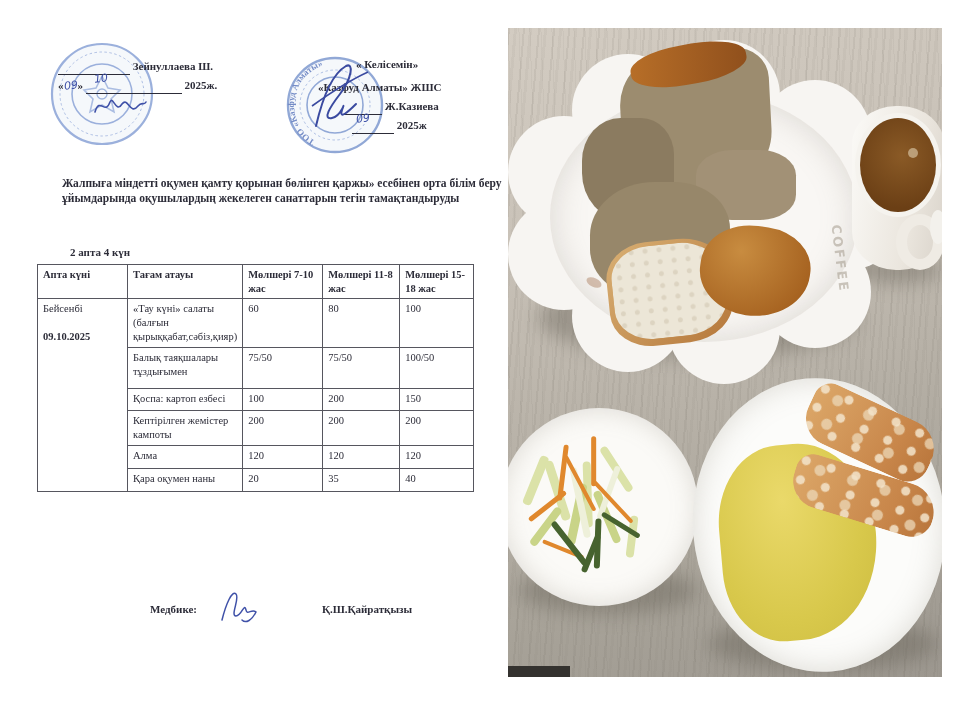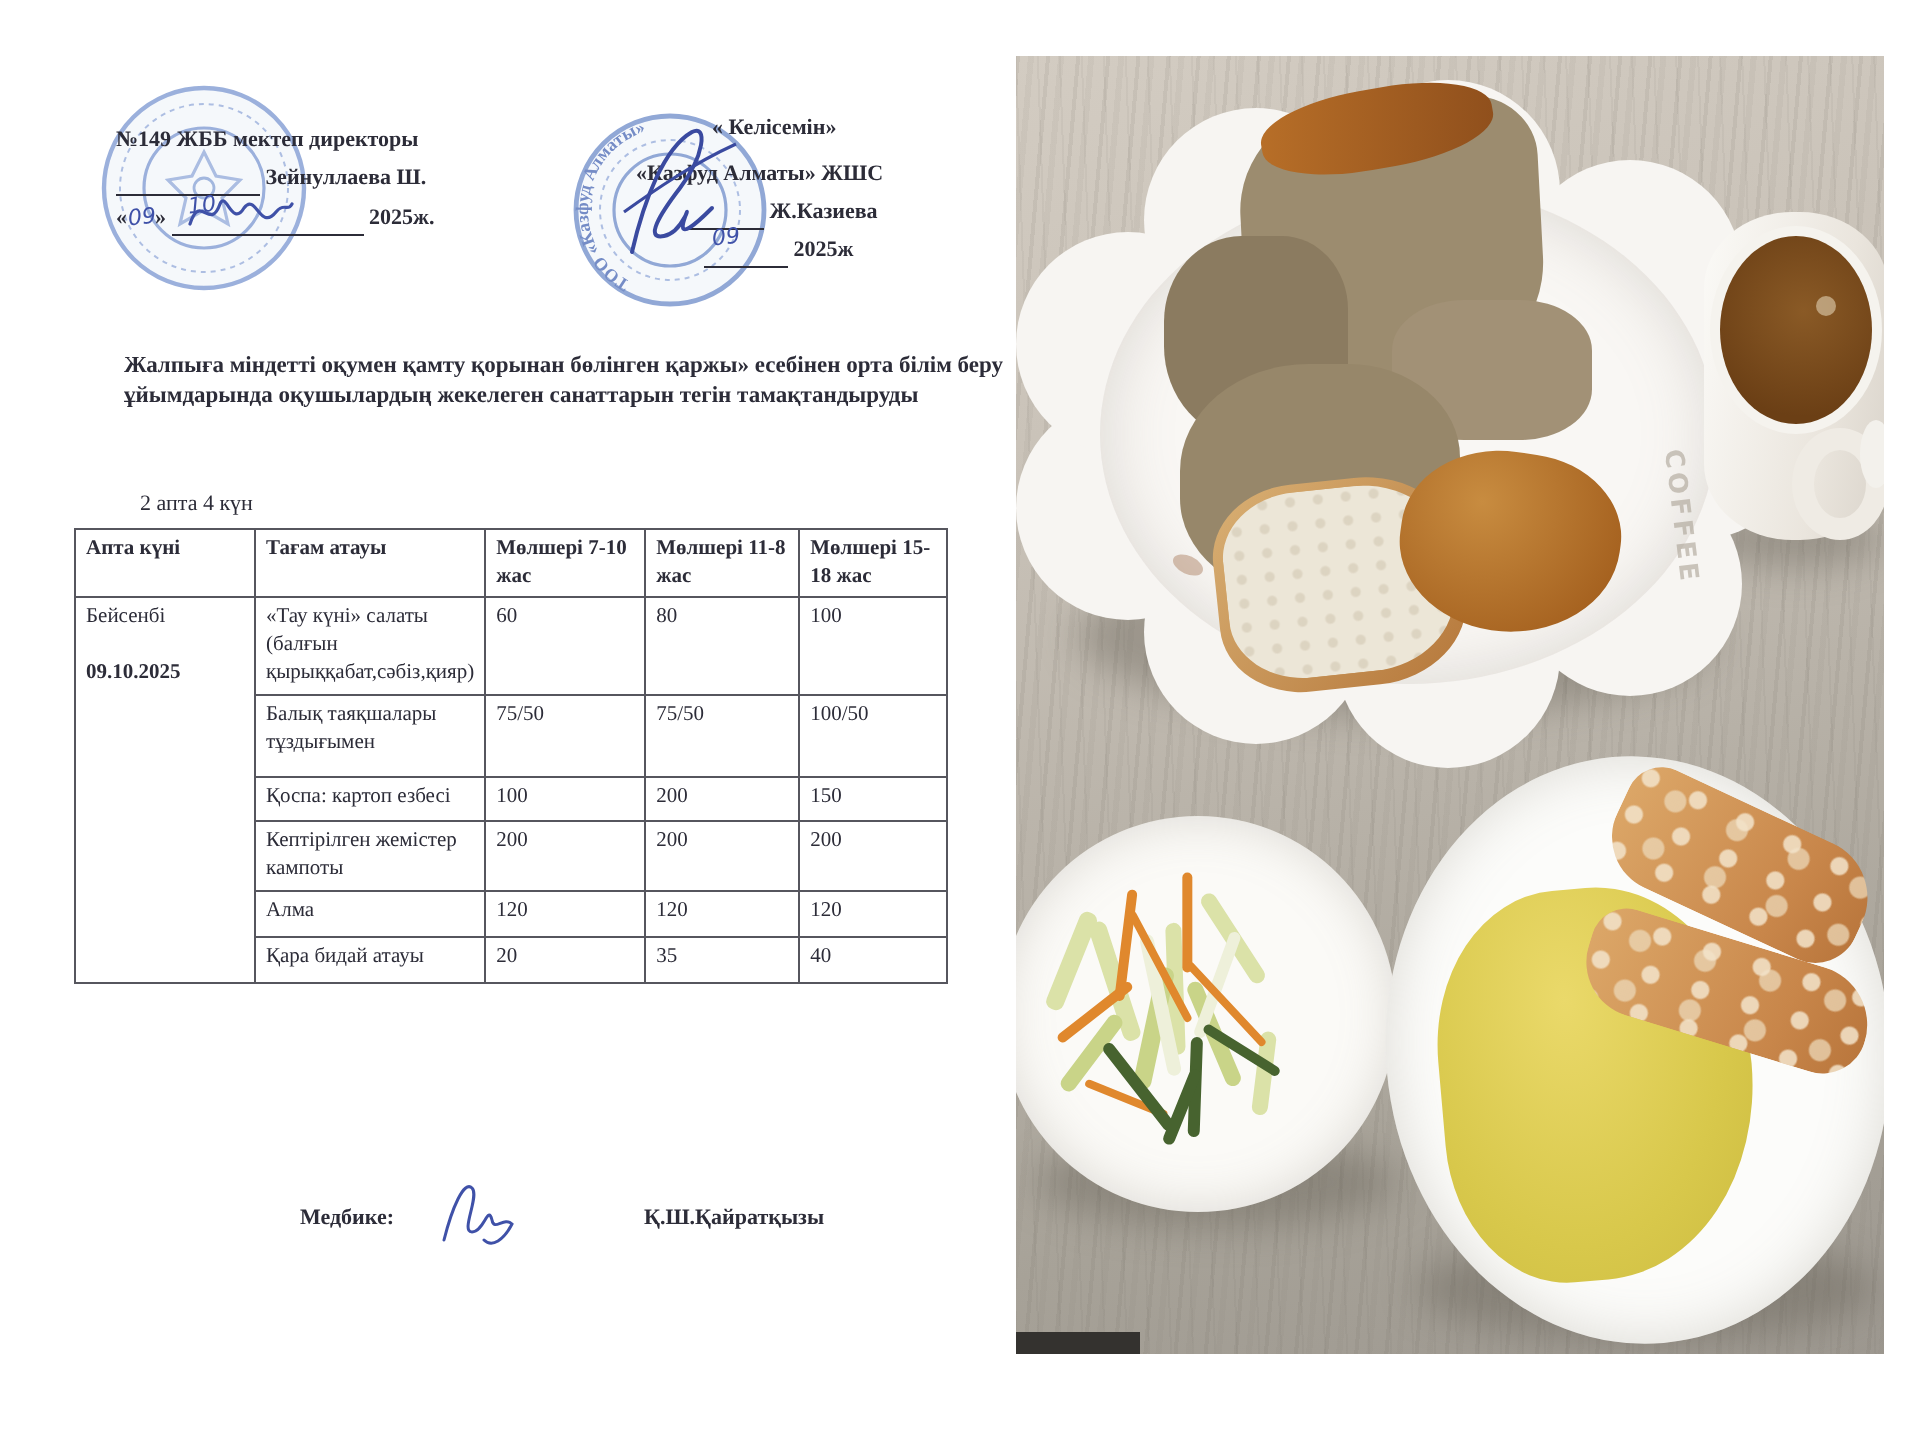--- a/index.html
+++ b/index.html
@@ -11,21 +11,21 @@
   .appr{position:absolute;z-index:2;font-size:11px;font-weight:700;line-height:1.55;}
   .appr-left{left:58px;top:56px;width:230px;}
   .appr-right{left:300px;top:56px;width:180px;}
   .uline{display:inline-block;border-bottom:1px solid #2c2c38;height:11px;vertical-align:bottom;position:relative;}
   .hand{font-family:"DejaVu Sans", sans-serif;font-style:italic;color:#3f51a8;font-size:11px;
         display:inline-block;transform:rotate(-6deg);font-weight:400;}
   .sig-svg{position:absolute;z-index:3;}
   .intro{position:absolute;left:62px;top:176px;width:430px;z-index:2;
          font-size:11.5px;font-weight:700;line-height:14.8px;}
   .intro div{white-space:pre;}
-  .week{position:absolute;left:70px;top:246px;font-size:11px;font-weight:400;z-index:2;}
+  .week{position:absolute;left:70px;top:246px;font-size:11px;font-weight:700;z-index:2;}
   table.menu{position:absolute;left:37px;top:264px;border-collapse:collapse;z-index:2;
              font-size:10.5px;color:#2c2c38;table-layout:fixed;}
   table.menu td{border:1px solid #56565e;padding:3px 5px;vertical-align:top;line-height:1.3;}
   table.menu td.hdr{font-weight:700;}
   .daycell .d1{font-weight:400;}
   .daycell .d2{font-weight:700;margin-top:14px;}
   .docfooter{position:absolute;left:0;top:0;width:500px;z-index:2;font-size:11px;font-weight:700;}
   .nurse-label{position:absolute;left:150px;top:603px;}
   .nurse-name{position:absolute;left:322px;top:603px;}
   
@@ -121,21 +121,20 @@
         </defs>
       <circle cx="51" cy="51" r="47" fill="rgba(150,175,220,0.10)" stroke="#7e99cf" stroke-width="2.4"></circle>
       <circle cx="51" cy="51" r="28" fill="none" stroke="#7e99cf" stroke-width="1.6"></circle>
       <circle cx="51" cy="51" r="35" fill="none" stroke="#8aa3d6" stroke-width="1" stroke-dasharray="2.5 2.5" opacity=".8"></circle>
       <text font-size="9" font-weight="bold" fill="#5d79bd" font-family="Liberation Serif, serif">
         <textPath href="#arcTop" startOffset="8%">ТОО «Казфуд Алматы»</textPath>
       </text>
     </svg>
 
     <div class="appr appr-left">
-      <div style="margin-top:6px;">№149 ЖББ мектеп директоры</div>
       <div style="margin-top:2px;">
         <span class="uline" style="width:72px;"></span>
         <span>Зейнуллаева Ш.</span>
       </div>
       <div style="margin-top:2px;">
         «<span class="hand">09</span>»
         <span class="uline" style="width:96px;"><span class="hand" style="position:absolute;left:8px;top:-12px;">10</span></span>
         <span>2025ж.</span>
       </div>
     </div>
@@ -213,21 +212,21 @@
         <td>200</td>
         <td>200</td>
       </tr>
       <tr style="height:23px;">
         <td>Алма</td>
         <td>120</td>
         <td>120</td>
         <td>120</td>
       </tr>
       <tr style="height:23px;">
-        <td>Қара бидай атауы</td>
+        <td>Қара оқумен наны</td>
         <td>20</td>
         <td>35</td>
         <td>40</td>
       </tr>
     </tbody>
       </table>
 
     <div class="docfooter">
       <span class="nurse-label">Медбике:</span>
       <svg class="sig-svg" style="left:212px;top:586px;" width="52" height="42" viewBox="0 0 52 42">

